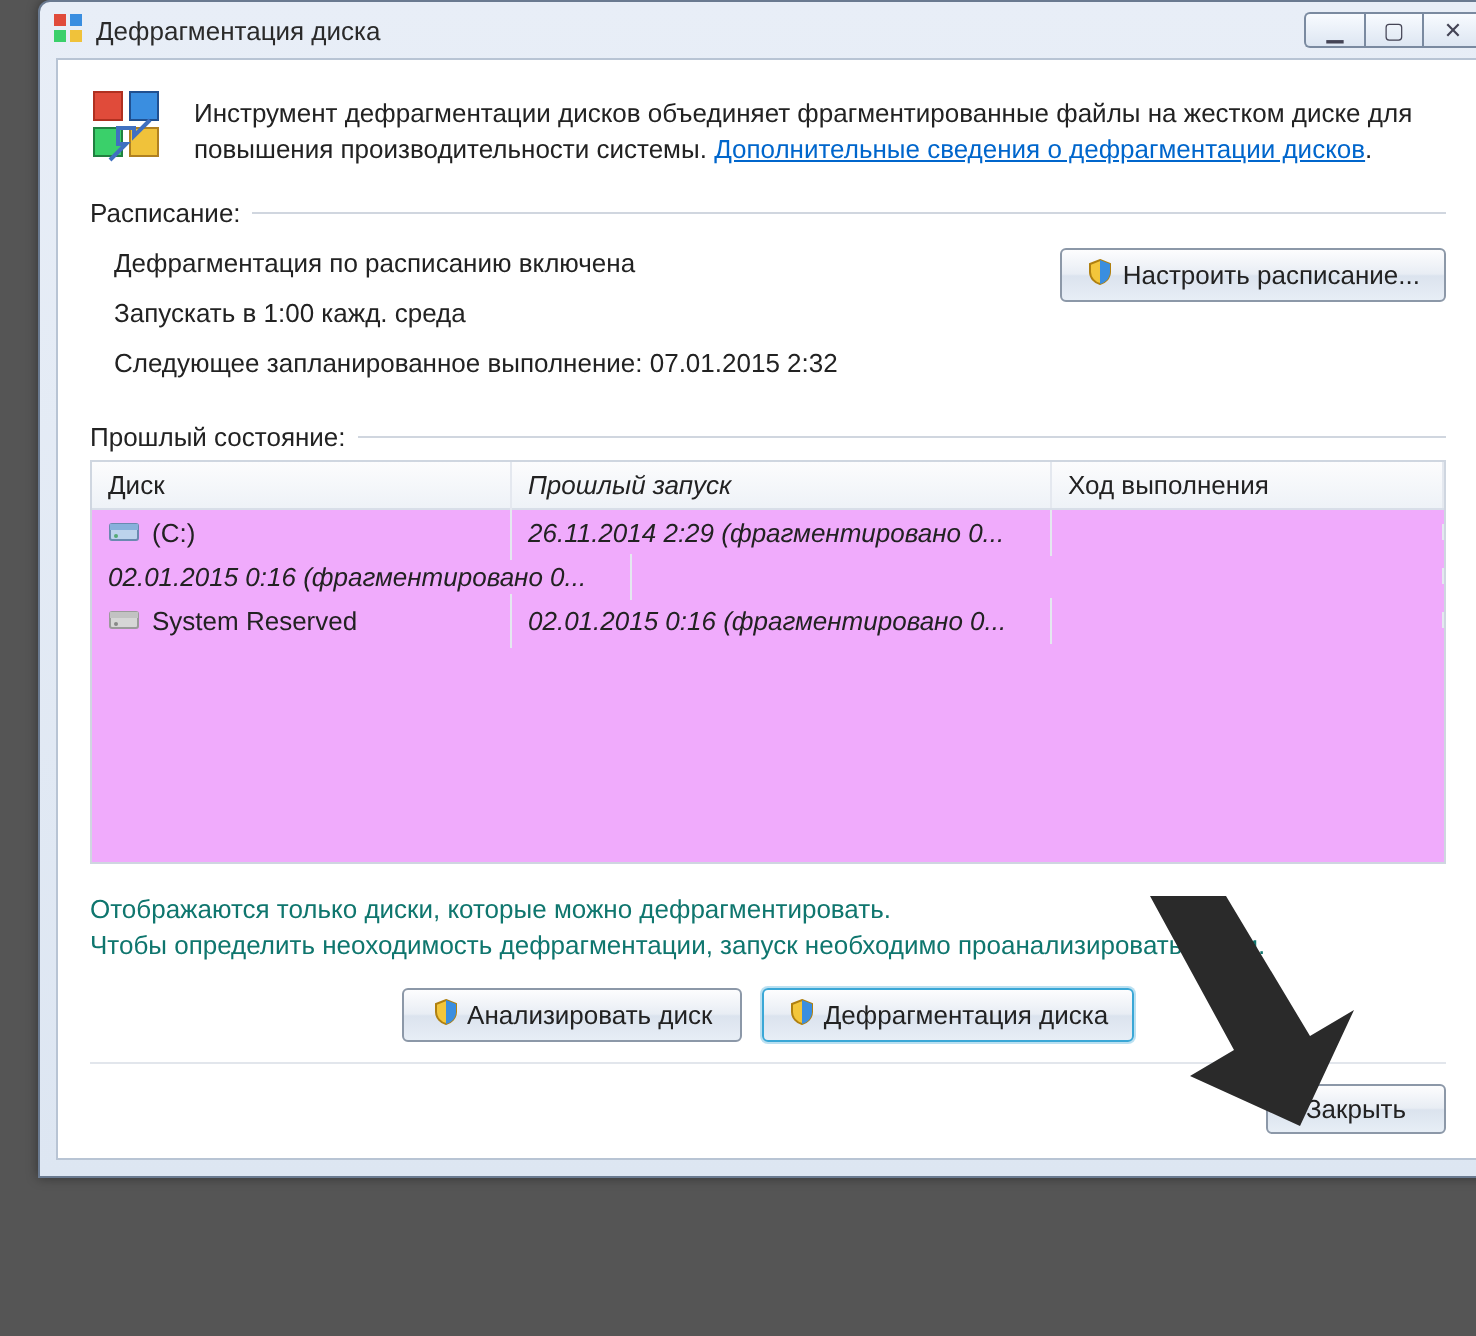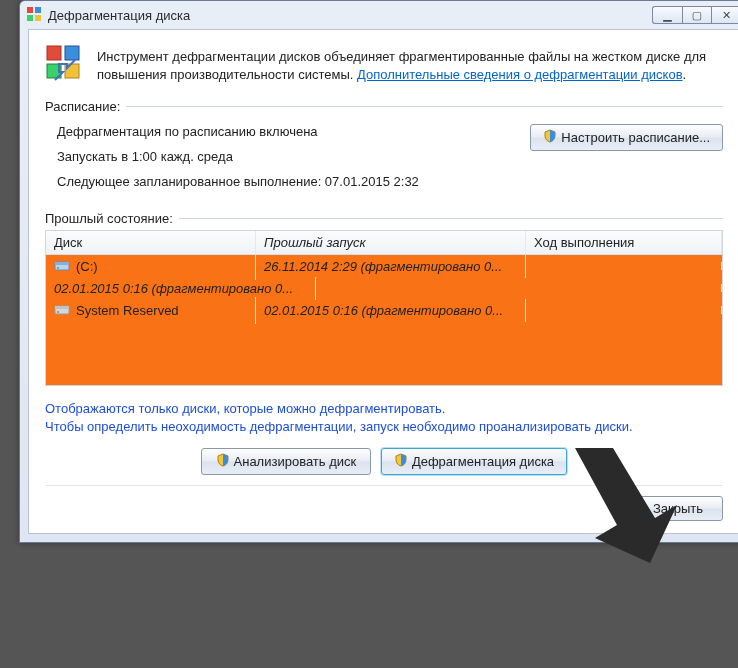--- a/index.html
+++ b/index.html
@@ -105,23 +105,23 @@
   }
   .btn.highlight {
     border: 1px solid #3aa7d6;
     box-shadow: 0 0 0 1px rgba(58,167,214,0.35);
   }
   .shield-icon svg { width: 14px; height: 14px; }
 
   .table-wrap {
     border: 1px solid #cfd6e0;
     margin-top: 4px;
-    height: 156px;
+    height: 202px;
     overflow: hidden;
-    background: #f97316;
+    background: #f0abfc;
   }
   .thead {
     display: flex;
     background: linear-gradient(#fcfcfd,#eef2f7);
     border-bottom: 1px solid #d8dee8;
     font-size: 13px;
     color: #222;
   }
   .th, .td {
     padding: 4px 8px;
@@ -136,21 +136,21 @@
   .tbody .tr {
     display: flex;
     font-size: 13px;
     color: #222;
     align-items: center;
     height: 22px;
   }
   .disk-cell { display: flex; align-items: center; gap: 6px; }
   .disk-icon svg { width: 16px; height: 16px; }
 
-  .footer-note { font-size: 13px; color: #1d4ed8; margin: 14px 0 8px 0; line-height: 1.4; }
+  .footer-note { font-size: 13px; color: #0f766e; margin: 14px 0 8px 0; line-height: 1.4; }
 
   .action-row {
     display: flex;
     gap: 10px;
     justify-content: center;
     padding: 4px 0 10px 0;
   }
   .action-row .btn { min-width: 170px; justify-content: center; }
 
   .close-row {

